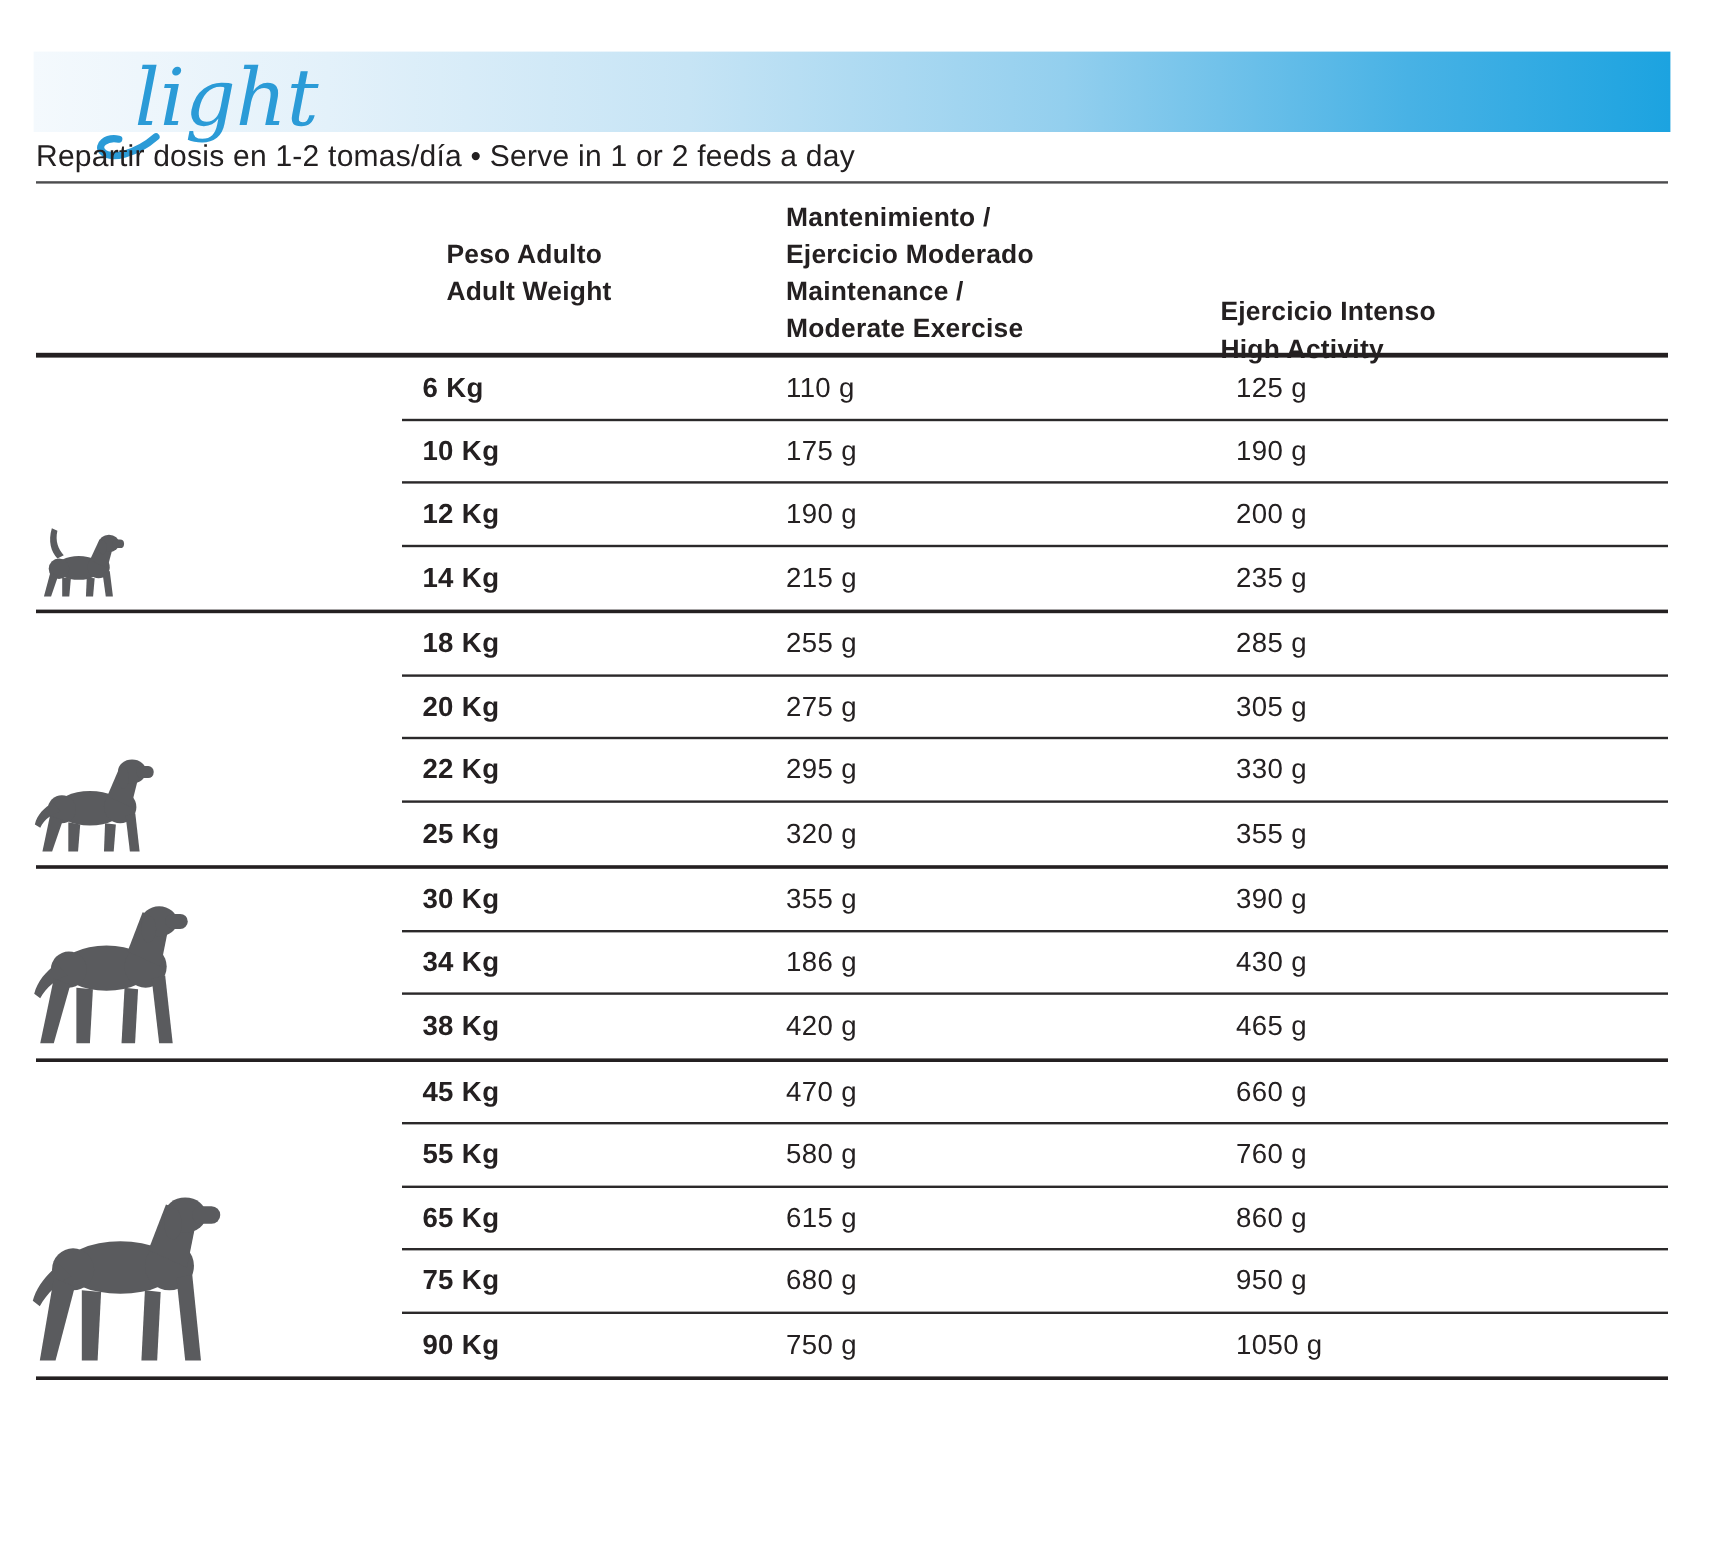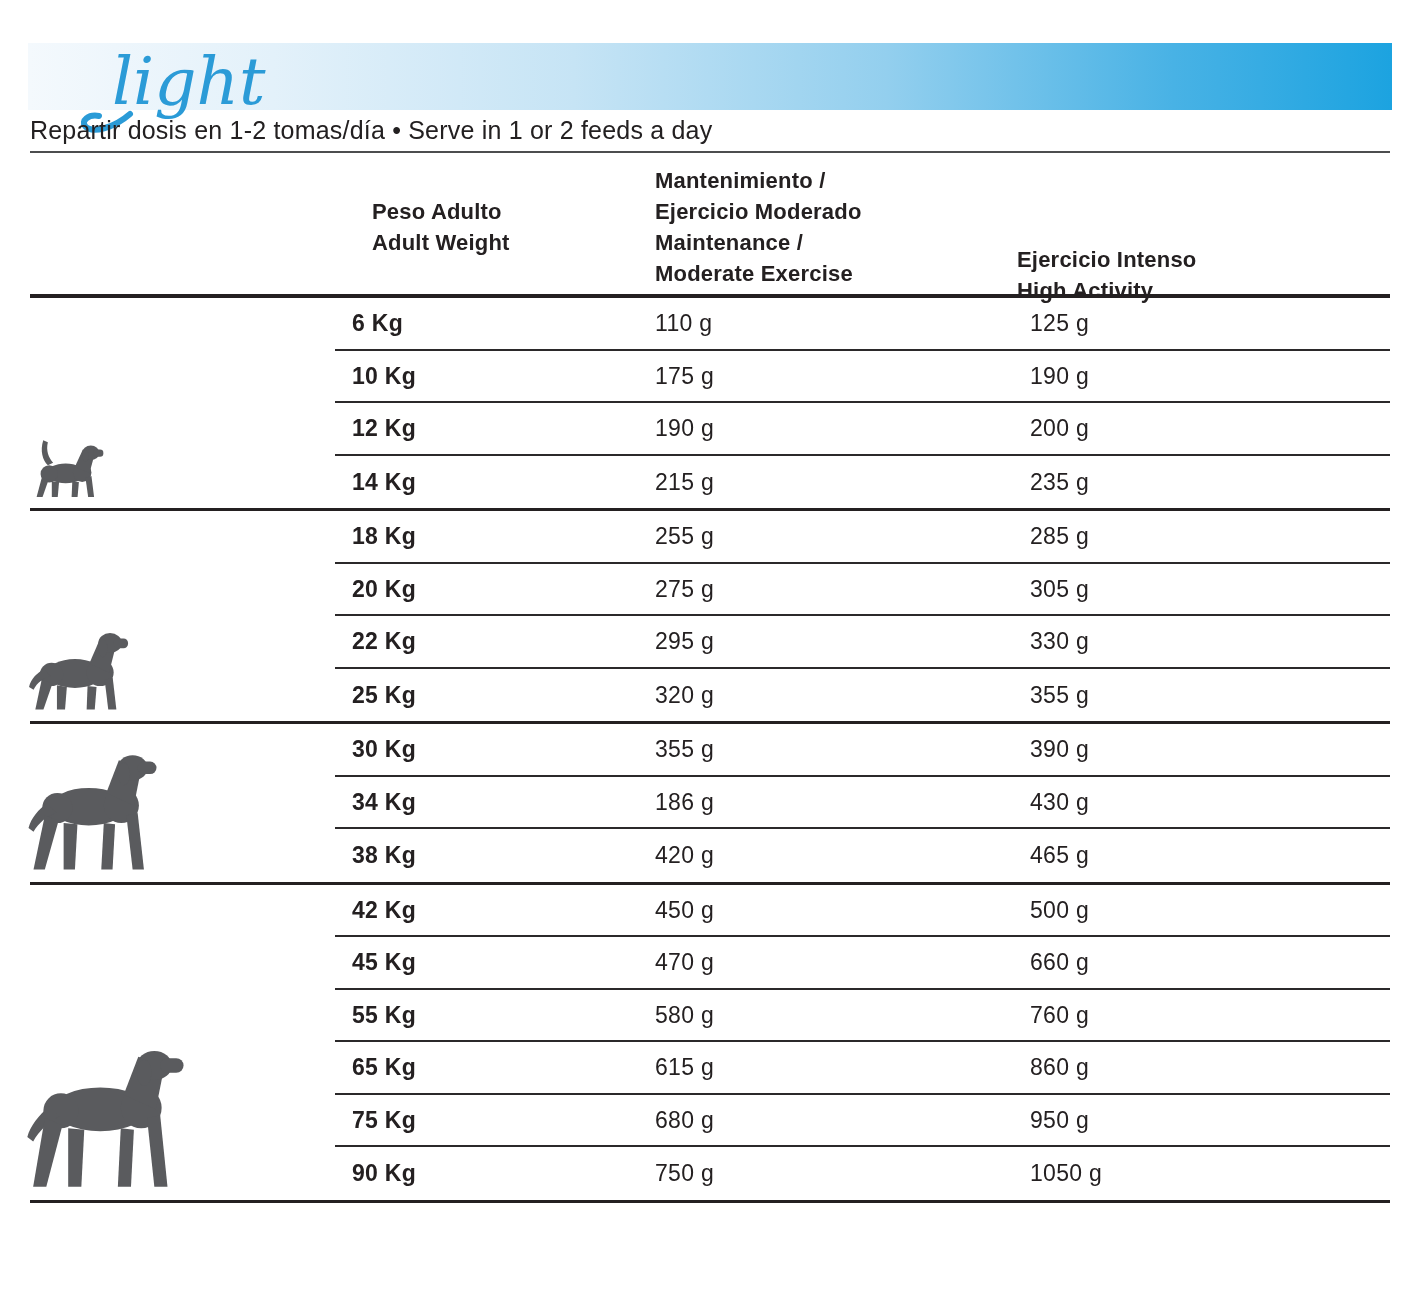--- a/index.html
+++ b/index.html
@@ -200,25 +200,20 @@
       <ellipse cx="89" cy="12" rx="12" ry="10"></ellipse>
           <rect x="93" y="7" width="16" height="10" rx="5"></rect>
       <ellipse cx="82" cy="17" rx="5" ry="9"></ellipse>
       <path d="M14 48 L6 95 L15 95 L26 53 Z"></path>
           <path d="M30 55 L30 95 L39 95 L41 56 Z"></path>
       <path d="M66 55 L64 95 L73 95 L75 56 Z"></path>
           <path d="M84 48 L89 95 L98 95 L93 46 Z"></path>
     </g>
   </svg>
       <div class="row">
-        <span class="cell-weight">42 Kg</span>
-        <span class="cell-maint">450 g</span>
-        <span class="cell-high">500 g</span>
-      </div>
-      <div class="row">
         <span class="cell-weight">45 Kg</span>
         <span class="cell-maint">470 g</span>
         <span class="cell-high">660 g</span>
       </div>
       <div class="row">
         <span class="cell-weight">55 Kg</span>
         <span class="cell-maint">580 g</span>
         <span class="cell-high">760 g</span>
       </div>
       <div class="row">

